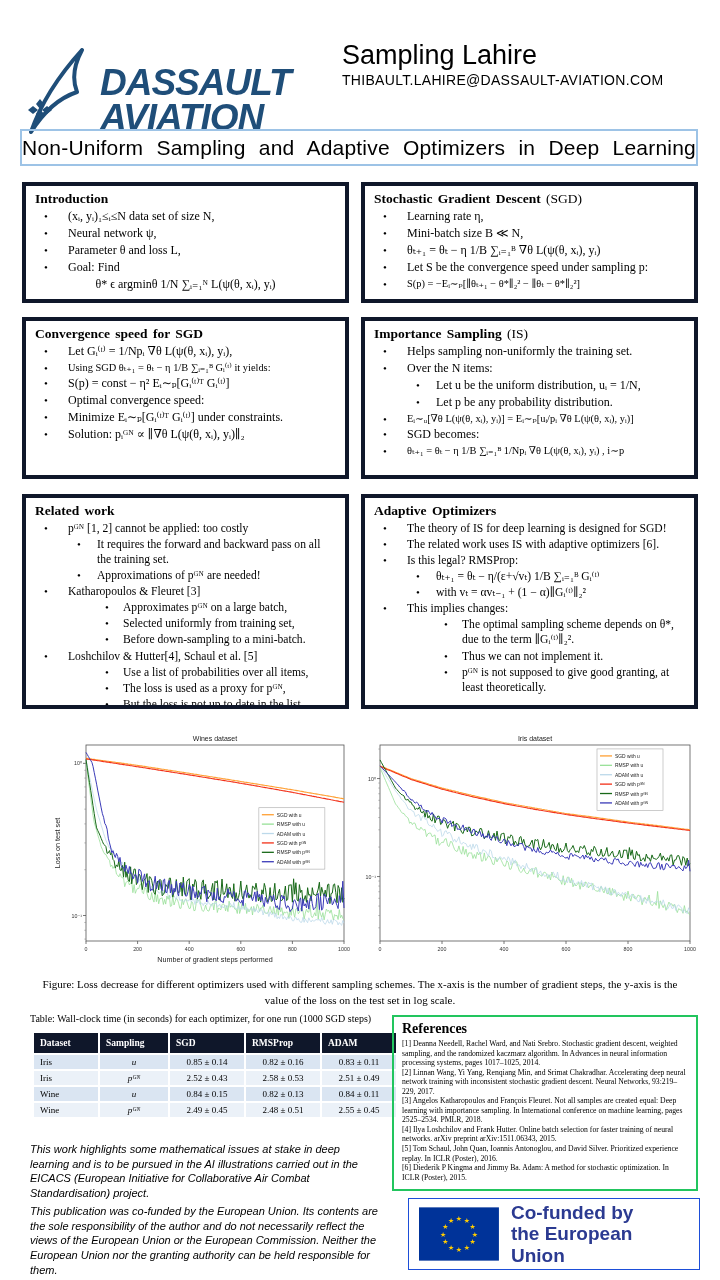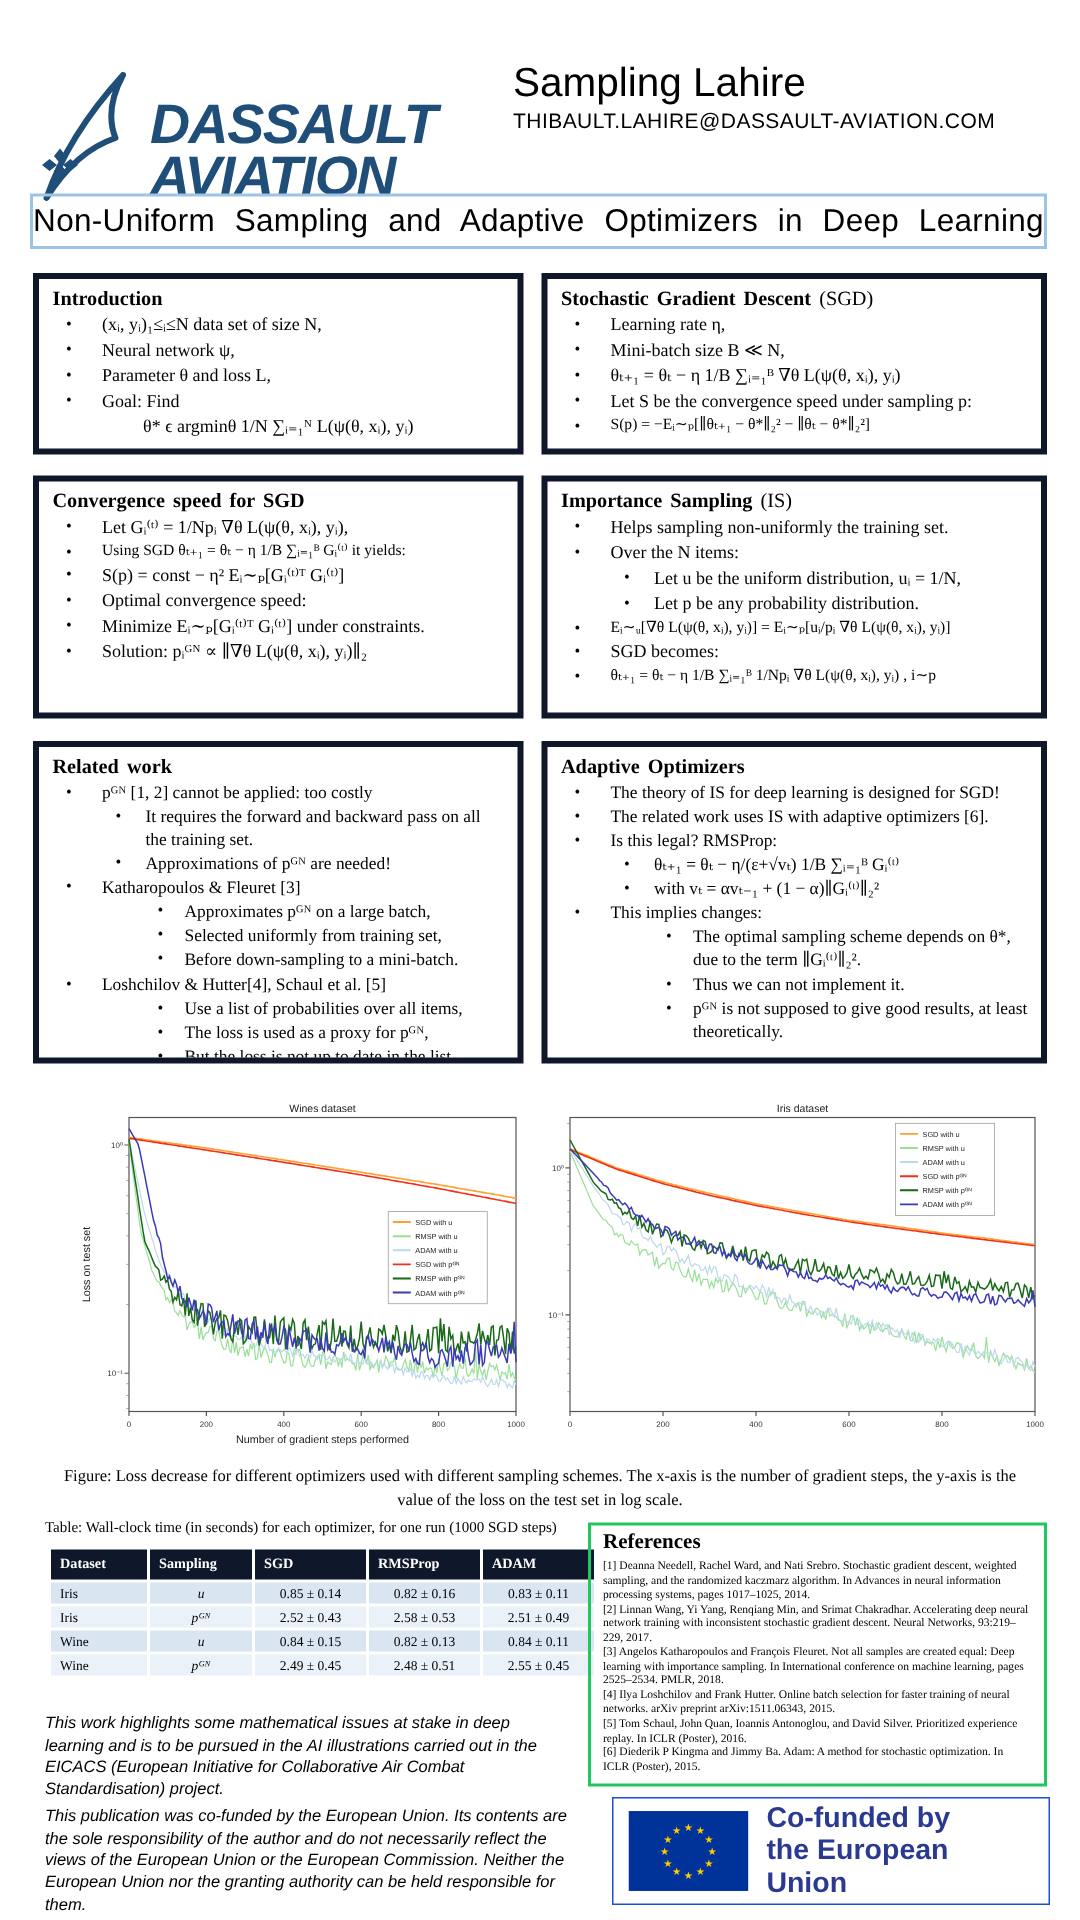--- a/index.html
+++ b/index.html
@@ -157,21 +157,21 @@
     <div class="box-title"><span>Adaptive Optimizers</span><span class="rest"></span></div>
     <div>
         <div class="li l1"><span class="b">•</span><span class="t">The theory of IS for deep learning is designed for SGD!</span></div>
         <div class="li l1"><span class="b">•</span><span class="t">The related work uses IS with adaptive optimizers [6].</span></div>
         <div class="li l1"><span class="b">•</span><span class="t">Is this legal? RMSProp:</span></div>
         <div class="li l2"><span class="b">•</span><span class="t">θₜ₊₁ = θₜ − η/(ε+√vₜ) 1/B ∑ᵢ₌₁ᴮ Gᵢ⁽ᵗ⁾</span></div>
         <div class="li l2"><span class="b">•</span><span class="t">with vₜ = αvₜ₋₁ + (1 − α)∥Gᵢ⁽ᵗ⁾∥₂²</span></div>
         <div class="li l1"><span class="b">•</span><span class="t">This implies changes:</span></div>
         <div class="li l3"><span class="b">•</span><span class="t">The optimal sampling scheme depends on θ*, due to the term ∥Gᵢ⁽ᵗ⁾∥₂².</span></div>
         <div class="li l3"><span class="b">•</span><span class="t">Thus we can not implement it.</span></div>
-        <div class="li l3"><span class="b">•</span><span class="t">pᴳᴺ is not supposed to give good results, at least theoretically.</span></div>
+        <div class="li l3"><span class="b">•</span><span class="t">pᴳᴺ is not supposed to give good granting, at least theoretically.</span></div>
       </div>
   </div>
 
   <div id="figure-panel">
     <svg width="300" height="240" viewBox="0 0 300 240">
         <rect x="34" y="12" width="258" height="196" fill="none" stroke="#555" stroke-width="0.8"></rect>
         <text x="163" y="8" text-anchor="middle" font-size="7" fill="#222">Wines dataset</text>
         <line x1="34" y1="208" x2="34" y2="211" stroke="#555" stroke-width="0.8"></line>
         <text x="34" y="218" text-anchor="middle" font-size="5.3" fill="#333">0</text>
         <line x1="85.6" y1="208" x2="85.6" y2="211" stroke="#555" stroke-width="0.8"></line>

